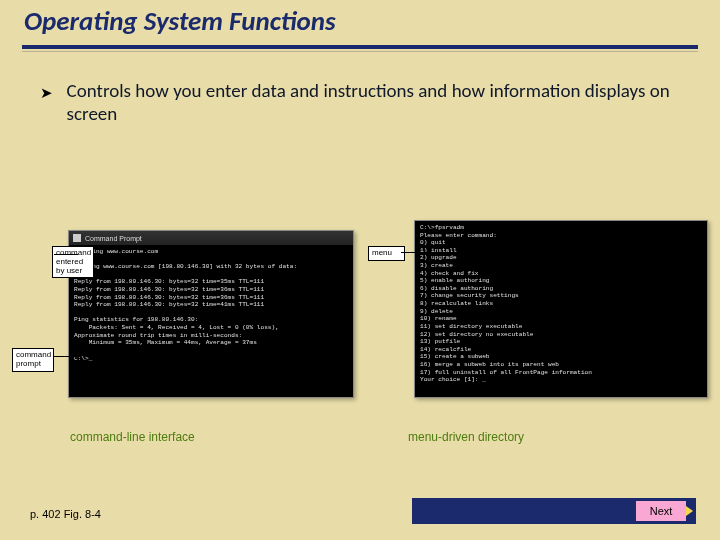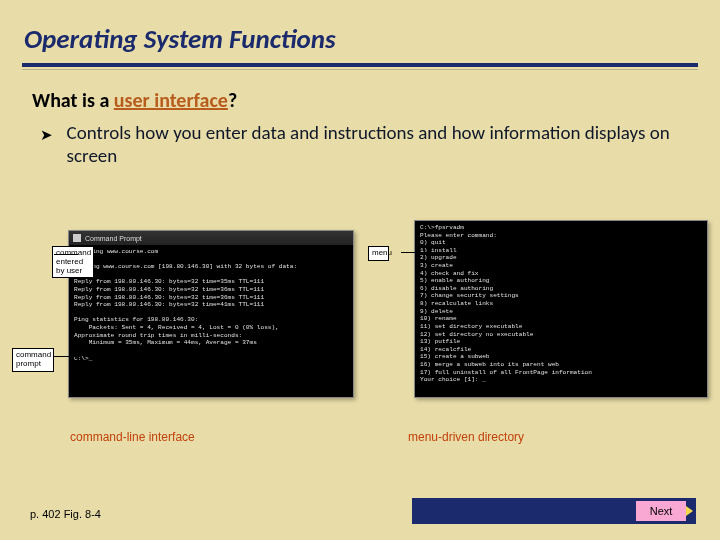--- a/index.html
+++ b/index.html
@@ -5,21 +5,21 @@
   * { box-sizing: border-box; margin: 0; padding: 0; }
   body {
     width: 720px;
     height: 540px;
     background: #e8dda8;
     font-family: Calibri, Arial, sans-serif;
     position: relative;
     overflow: hidden;
   }
   .title-area {
-    padding: 22px 24px 8px 24px;
+    padding: 4px 24px 8px 24px;
   }
   .title {
     font-size: 27px;
     font-weight: bold;
     font-style: italic;
     color: #1a2a6c;
   }
   .rule-dark {
     height: 4px;
     background: #1a2a6c;
@@ -127,35 +127,35 @@
     position: absolute;
     background: #fff;
     border: 1px solid #000;
     font-size: 8px;
     padding: 2px 3px;
     line-height: 1.1;
     font-family: Arial, sans-serif;
   }
   .callout-1 { left: 0px; top: 26px; width: 42px; margin-left: 40px; }
   .callout-2 { left: 0px; top: 128px; width: 42px; }
-  .callout-3 { left: 356px; top: 26px; width: 21px; }
+  .callout-3 { left: 356px; top: 26px; width: 37px; }
   .callout-line {
     position: absolute;
     background: #000;
     height: 1px;
   }
   .line-1 { left: 42px; top: 34px; width: 24px; }
   .line-2 { left: 42px; top: 136px; width: 24px; }
   .line-3 { left: 389px; top: 32px; width: 36px; }
   
   .caption {
     position: absolute;
     font-size: 12px;
     font-family: Arial, sans-serif;
-    color: #c2410c;
+    color: #4d7c0f;
   }
   .caption-left { left: 70px; top: 430px; }
   .caption-right { left: 408px; top: 430px; }
   
   .footer {
     position: absolute;
     left: 0;
     bottom: 16px;
     width: 100%;
     height: 22px;
@@ -205,23 +205,20 @@
 </head>
 <body>
 
 <div class="title-area">
   <div class="title">Operating System Functions</div>
 </div>
 <div class="rule-dark"></div>
 <div class="rule-light"></div>
 
 <div class="content">
-  <div class="question">
-    <span>What is a </span><span class="keyword">user interface</span><span>?</span>
-  </div>
   <div class="bullet-row">
     <span class="chevron">➤</span>
     <span class="bullet-text">Controls how you enter data and instructions and how information displays on screen</span>
   </div>
 </div>
 
 <div class="images-area">
 
   <div class="cli-block">
     <div class="cli-titlebar">

